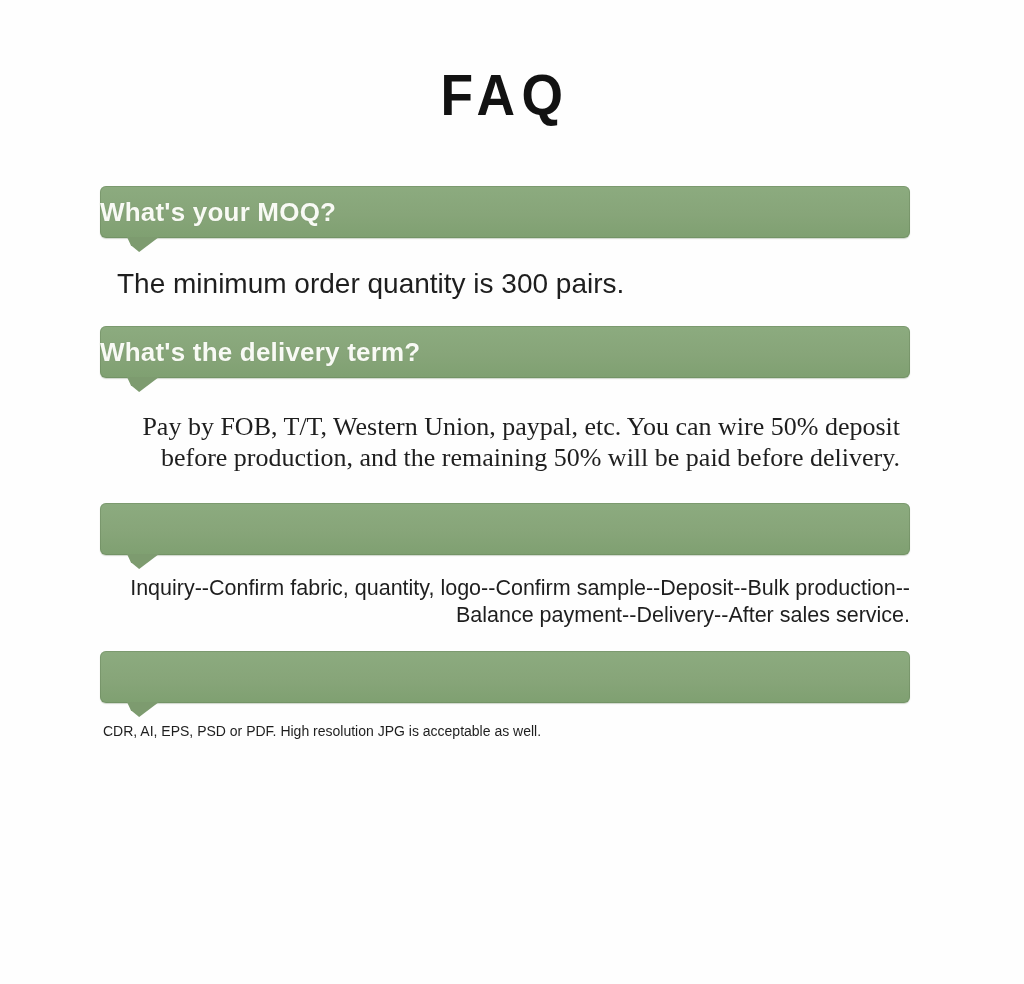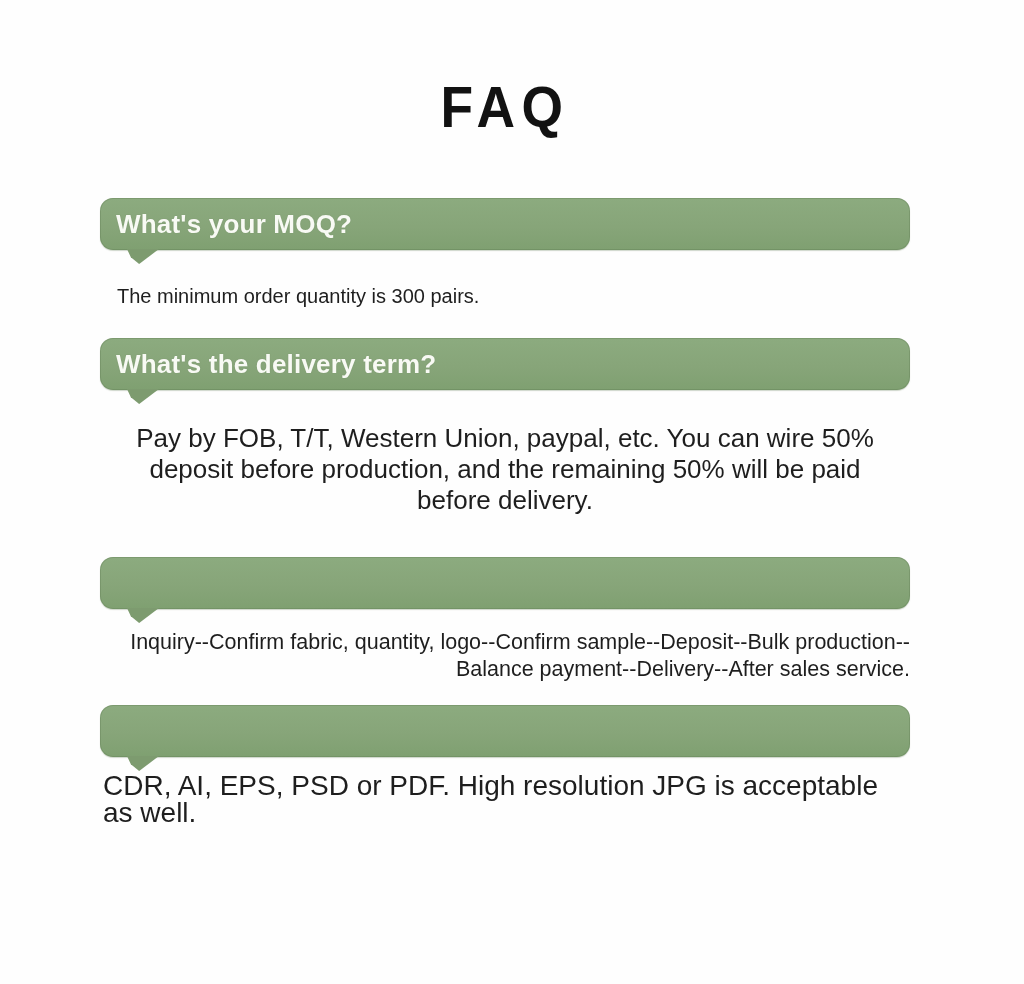--- a/index.html
+++ b/index.html
@@ -12,21 +12,21 @@
     width: 1024px;
     height: 984px;
     margin: 0 auto;
     background: #fefefe;
     font-family: "Liberation Sans", sans-serif;
     overflow: hidden;
   }
   .content {
     position: absolute;
     left: 100px;
-    top: 12px;
+    top: 0;
     width: 810px;
   }
   
   .page-title {
     margin: 0;
     padding-top: 66px;
     text-align: center;
     font-size: 58px;
     line-height: 1;
     font-weight: 800;
@@ -48,26 +48,25 @@
   
   .faq-list {
     margin-top: 62px;
   }
   .faq-item {
     position: relative;
   }
   .question-banner {
     position: relative;
     height: 52px;
-    border-radius: 13px;
+    border-radius: 6px;
     background: linear-gradient(180deg, #8cab7f 0%, #87a579 55%, #7fa071 100%);
     box-shadow: inset 0 0 0 1px rgba(95,122,84,0.35), 0 1px 1px rgba(120,140,110,0.35);
     display: flex;
     align-items: center;
-    padding-left: 16px;
     box-sizing: border-box;
   }
   .question-text {
     color: #f8faf4;
     font-size: 26px;
     font-weight: 700;
     letter-spacing: 0.2px;
     text-shadow: 0 0 1px rgba(110,135,100,0.6);
     white-space: nowrap;
   }
@@ -80,40 +79,41 @@
     background: #7d9b6f;
     clip-path: polygon(0% 0%, 100% 0%, 38% 100%, 12% 55%);
   }
   .answer {
     margin: 0;
     color: #1e1e1e;
   }
   
   .faq-item:nth-child(1) .answer {
     margin: 30px 0 26px 17px;
-    font-size: 20px;
+    font-size: 28px;
     line-height: 32px;
     text-align: left;
   }
   .faq-item:nth-child(2) .answer {
-    margin: 33px auto 41px auto;
+    margin: 33px auto 30px auto;
     max-width: 790px;
     font-size: 26px;
     line-height: 31px;
-    text-align: center;
+    text-align: right;
+    font-family: Liberation Serif, serif;
   }
   .faq-item:nth-child(3) .answer {
     margin: 20px 0 22px 3px;
     font-size: 21.5px;
     line-height: 27px;
     text-align: right;
   }
   .faq-item:nth-child(4) .answer {
     margin: 15px 0 0 3px;
-    font-size: 28px;
+    font-size: 14px;
     line-height: 27px;
     text-align: left;
   }
 </style>
 </head>
 <body>
 
 <div class="page">
   <div class="content">
     <h1 class="page-title">FAQ</h1>

